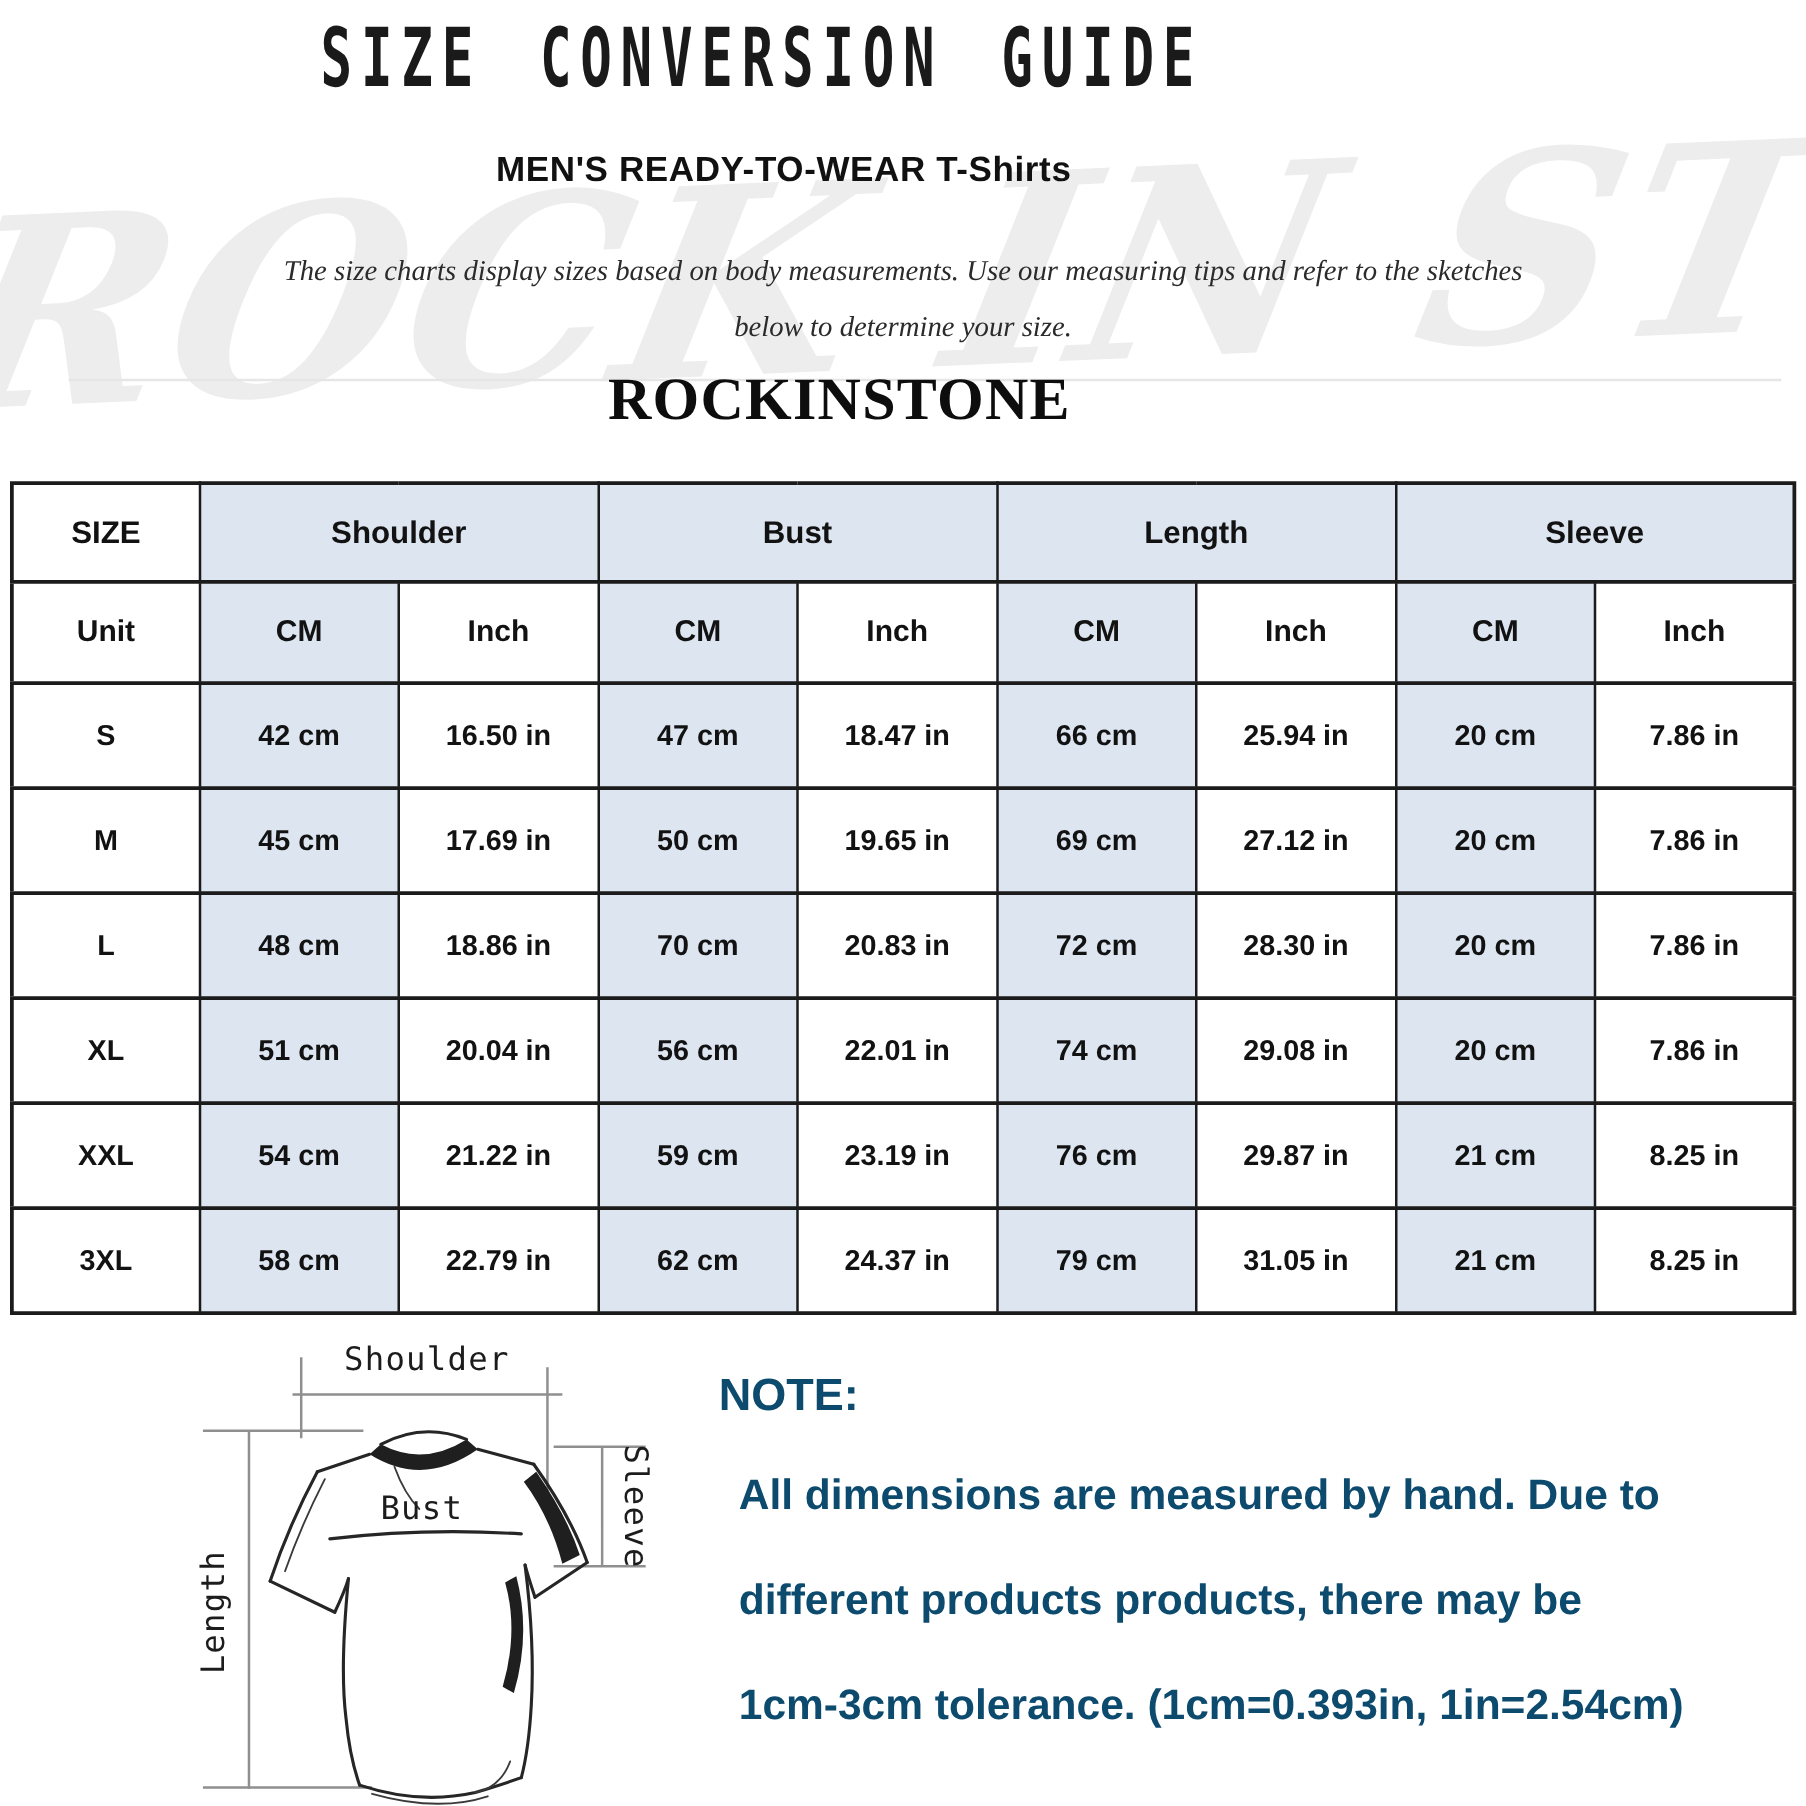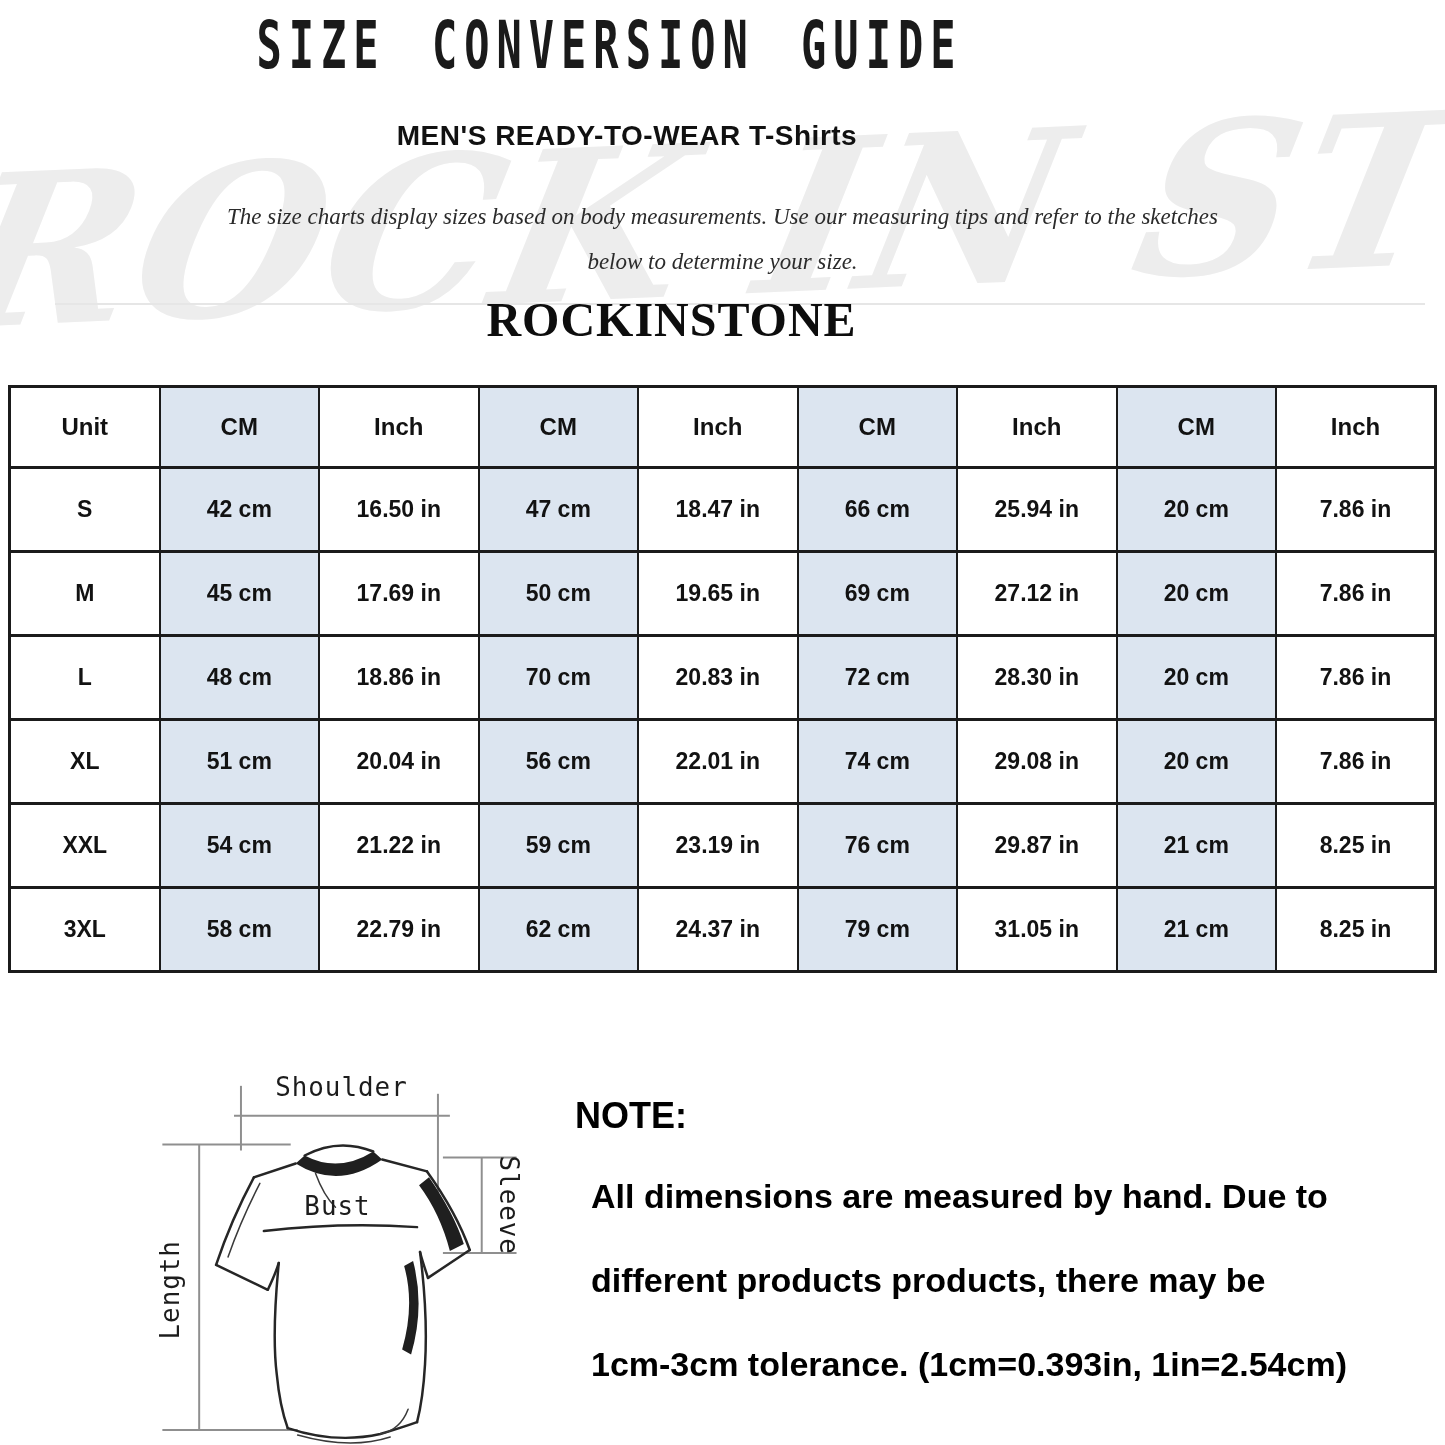--- a/index.html
+++ b/index.html
@@ -57,21 +57,21 @@
   .c-blue{background:#dce5f0;}
   .c-white{background:#ffffff;}
   
   .diagram{position:absolute;left:145px;top:1056px;z-index:2;}
   .dim{stroke:#8f8f8f;stroke-width:2;fill:none;}
   .shirt{stroke:#262626;stroke-width:2.5;fill:none;stroke-linecap:round;stroke-linejoin:round;}
   .shirt-thin{stroke:#3a3a3a;stroke-width:1.5;fill:none;stroke-linecap:round;}
   .ink{fill:#1f1f1f;stroke:none;}
   .dlabel{font-family:"DejaVu Sans Mono",monospace;font-size:26px;fill:#1c1c1c;letter-spacing:1px;}
   
-  .note{position:absolute;left:575px;top:1086px;width:820px;z-index:2;color:#000000;}
+  .note{position:absolute;left:575px;top:1086px;width:820px;z-index:2;color:#0c4a6e;}
   .note-heading{font-size:36px;font-weight:bold;line-height:60px;margin:0;}
   .note-line{font-size:34px;font-weight:bold;line-height:68px;margin:16px;white-space:nowrap;}
 </style>
 </head>
 <body>
 
 <div id="canvas">
 
   <div class="watermark">ROCK IN STONE</div>
   <div class="faint-rule"></div>
@@ -92,20 +92,27 @@
       <col>
         <col>
         <col>
         <col>
         <col>
         <col>
         <col>
         <col>
     </colgroup>
     <tbody>
+        <tr class="r-group">
+      <td class="c-white">SIZE</td>
+      <td class="c-blue" colspan="2">Shoulder</td>
+      <td class="c-blue" colspan="2">Bust</td>
+      <td class="c-blue" colspan="2">Length</td>
+      <td class="c-blue" colspan="2">Sleeve</td>
+    </tr>
     <tr class="r-unit">
       <td class="c-white">Unit</td>
       <td class="c-blue">CM</td>
       <td class="c-white">Inch</td>
       <td class="c-blue">CM</td>
       <td class="c-white">Inch</td>
       <td class="c-blue">CM</td>
       <td class="c-white">Inch</td>
       <td class="c-blue">CM</td>
       <td class="c-white">Inch</td>

